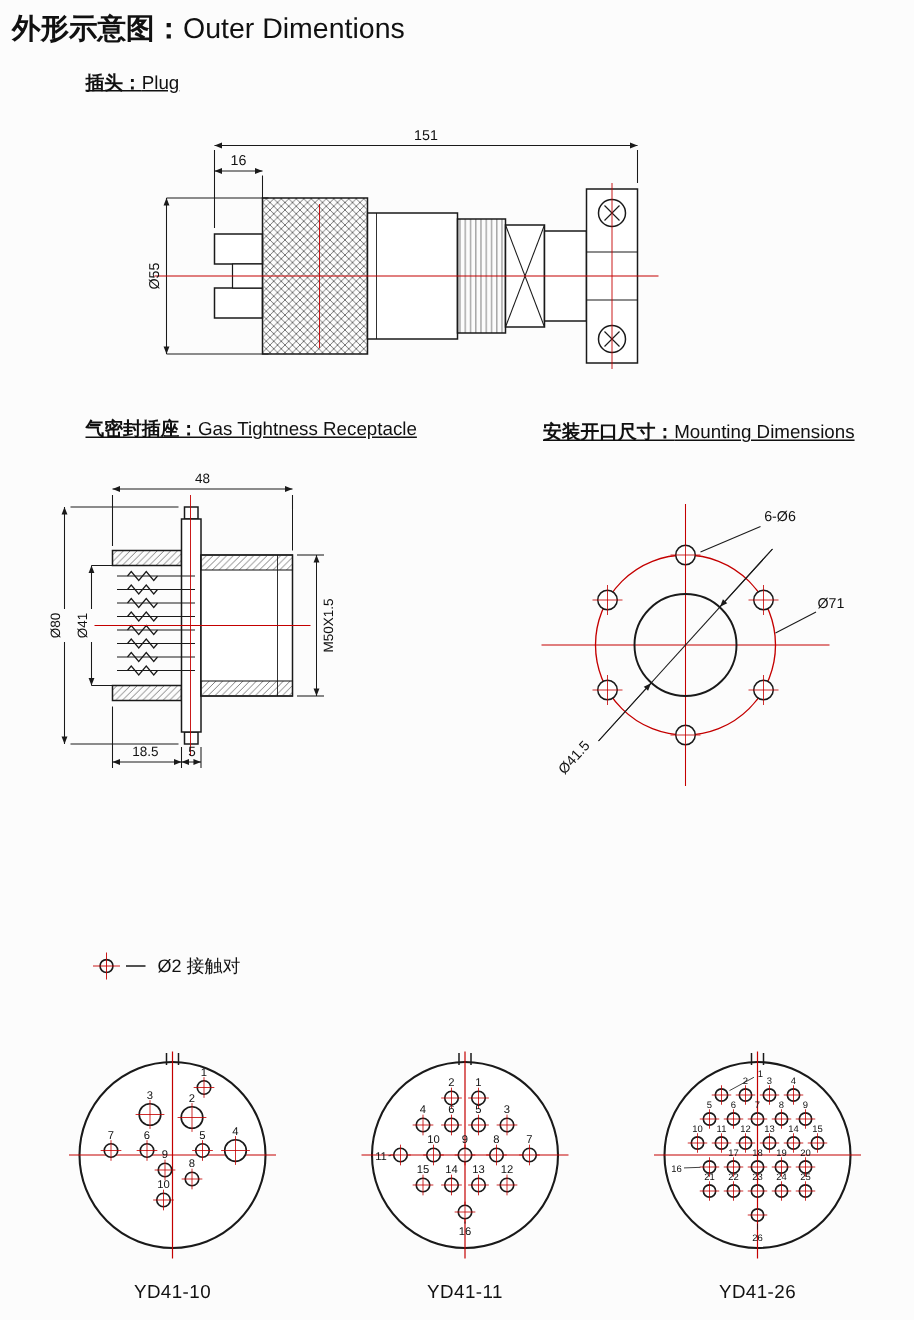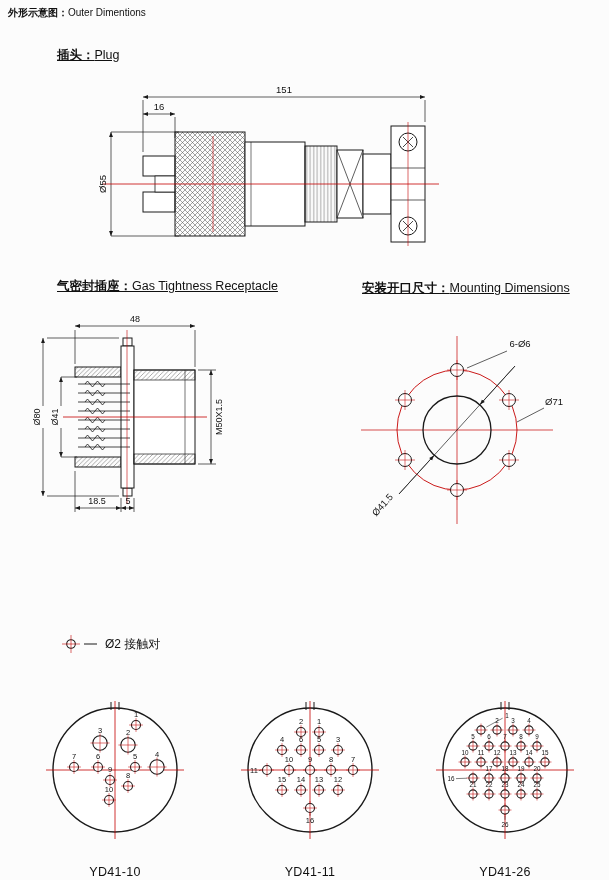--- a/index.html
+++ b/index.html
@@ -1,28 +1,28 @@
 <!DOCTYPE html>
 <html><head>
 <meta charset="utf-8">
 <style>
   html,body{margin:0;padding:0;width:609px;height:880px;overflow:hidden;
     background:#fcfcfc;color:#111;
     font-family:"Liberation Sans","DejaVu Sans",sans-serif;}
   .abs{position:absolute;}
   .page{position:relative;width:609px;height:880px;}
-  .t1{font-size:10px;white-space:nowrap;}
+  .t1{font-size:19px;white-space:nowrap;}
   .t3{font-size:12.5px;white-space:nowrap;text-decoration:underline;}
   .zh{font-weight:700;}
   .en{font-weight:400;}
   svg text{font-family:"Liberation Sans","DejaVu Sans",sans-serif;}
   .legend-item{display:flex;align-items:center;gap:7px;position:absolute;justify-content:space-between;}
   .legend-item .lab{font-size:12px;}
   .conn-block{position:absolute;width:150px;text-align:center;}
-  .conn-name{font-size:12.5px;margin-top:16px;letter-spacing:.3px;}
+  .conn-name{font-size:12.5px;margin-top:4px;letter-spacing:.3px;}
 </style>
 </head>
 <body>
 
 <div class="page">
 
   <div class="abs t1" style="left:8px;top:6px">
     <span class="zh">外形示意图：</span><span class="en">Outer Dimentions</span>
   </div>
 

